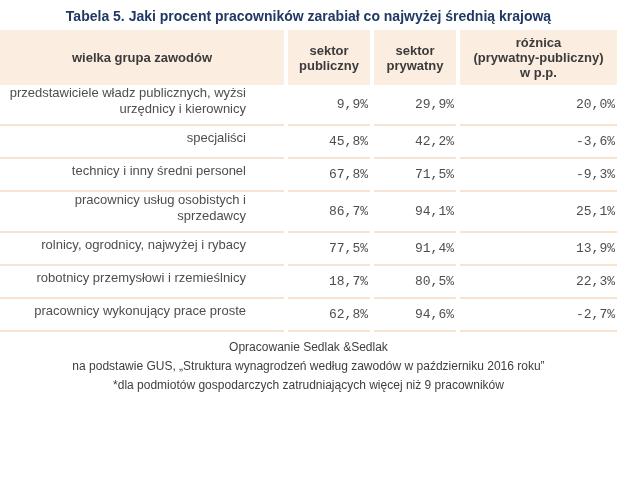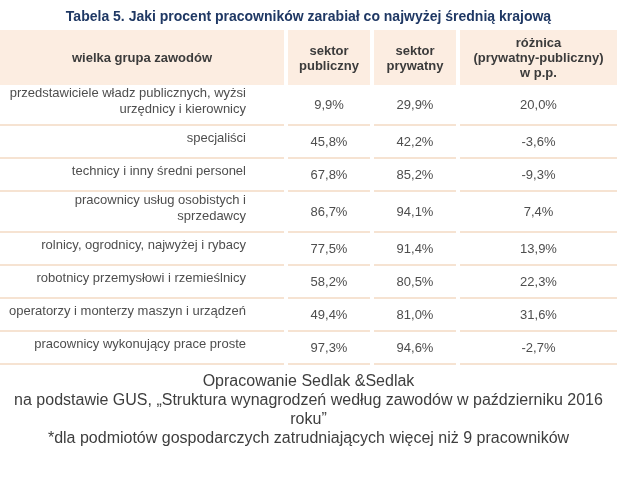--- a/index.html
+++ b/index.html
@@ -51,27 +51,27 @@
     font-size: 13px;
     line-height: 16px;
     color: #4e4e4e;
     padding: 8px 2px 7px;
     vertical-align: middle;
   }
   td.group {
     text-align: right;
     padding: 0 38px 7px 6px;
   }
-  td.val { text-align: center; }
+  td.val { text-align: right; font-family: Liberation Mono, monospace; }
 
   
   .footer {
     text-align: center;
     color: #3e3e3e;
-    font-size: 16px;
+    font-size: 12px;
     line-height: 19px;
     padding-top: 6px;
   }
   .footer .italic { }
 </style>
 </head>
 <body>
 
 <div class="page">
 
@@ -115,50 +115,44 @@
   </tr>
         <tr>
     <td class="group">specjaliści</td>
     <td class="val">45,8%</td>
     <td class="val">42,2%</td>
     <td class="val">-3,6%</td>
   </tr>
         <tr>
     <td class="group">technicy i inny średni personel</td>
     <td class="val">67,8%</td>
-    <td class="val">85,2%</td>
+    <td class="val">71,5%</td>
     <td class="val">-9,3%</td>
   </tr>
         <tr>
     <td class="group">pracownicy usług osobistych i sprzedawcy</td>
     <td class="val">86,7%</td>
     <td class="val">94,1%</td>
-    <td class="val">7,4%</td>
+    <td class="val">25,1%</td>
   </tr>
         <tr>
     <td class="group">rolnicy, ogrodnicy, najwyżej i rybacy</td>
     <td class="val">77,5%</td>
     <td class="val">91,4%</td>
     <td class="val">13,9%</td>
   </tr>
         <tr>
     <td class="group">robotnicy przemysłowi i rzemieślnicy</td>
-    <td class="val">58,2%</td>
+    <td class="val">18,7%</td>
     <td class="val">80,5%</td>
     <td class="val">22,3%</td>
   </tr>
         <tr>
-    <td class="group">operatorzy i monterzy maszyn i urządzeń</td>
-    <td class="val">49,4%</td>
-    <td class="val">81,0%</td>
-    <td class="val">31,6%</td>
-  </tr>
-        <tr>
     <td class="group">pracownicy wykonujący prace proste</td>
-    <td class="val">97,3%</td>
+    <td class="val">62,8%</td>
     <td class="val">94,6%</td>
     <td class="val">-2,7%</td>
   </tr>
       </tbody>
   </table>
 
   <div class="footer">
     <div>Opracowanie Sedlak &amp;Sedlak</div>
     <div><span>na podstawie GUS, </span><span class="italic">„Struktura wynagrodzeń według zawodów w październiku 2016 roku”</span></div>
     <div>*dla podmiotów gospodarczych zatrudniających więcej niż 9 pracowników</div>

